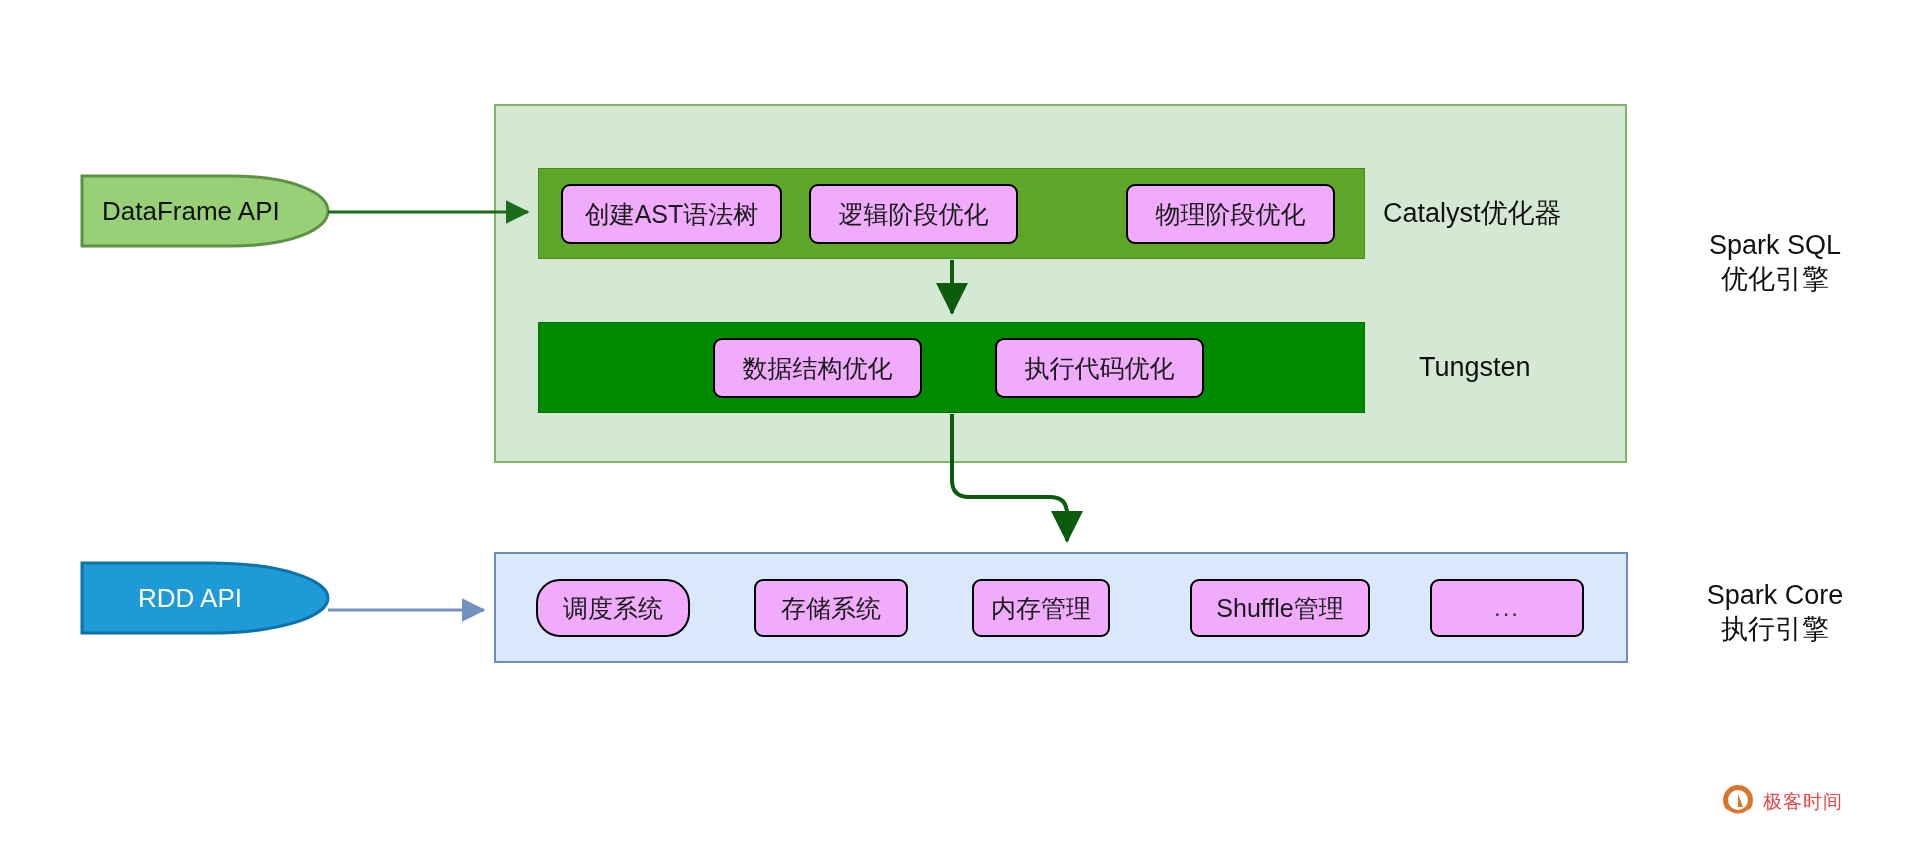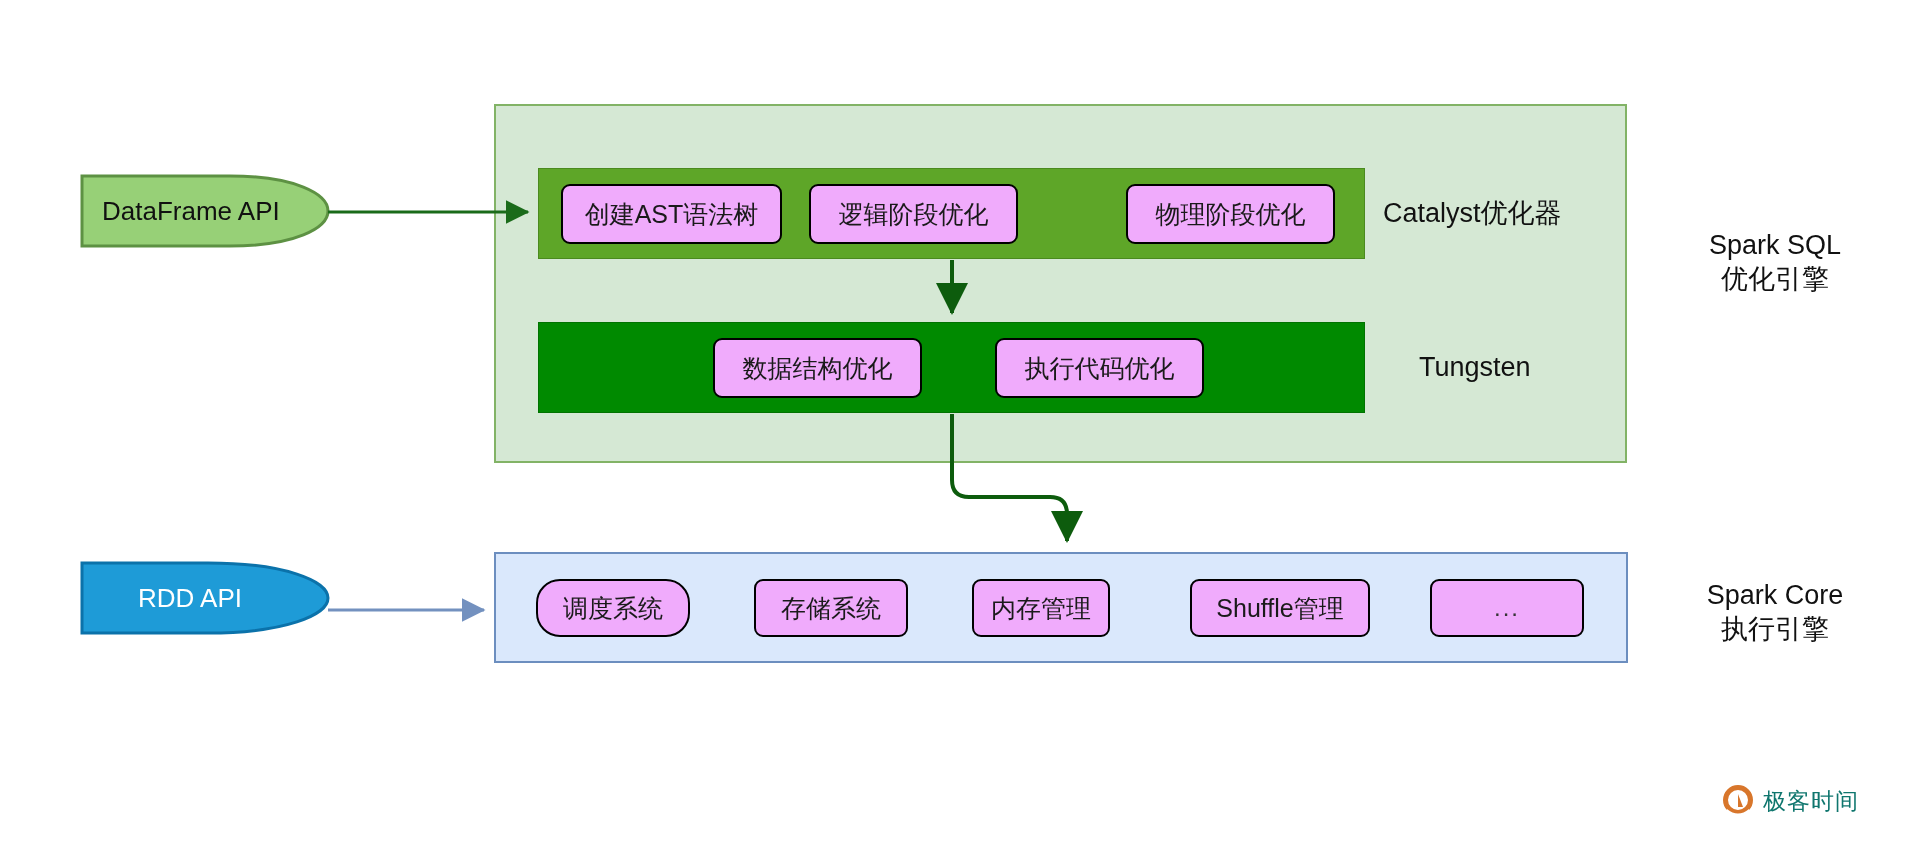--- a/index.html
+++ b/index.html
@@ -162,23 +162,23 @@
     align-items: center;
     gap: 9px;
     z-index: 6;
   }
   #watermark .logo-mark {
     width: 32px; height: 32px;
     position: relative;
     flex: 0 0 auto;
   }
   #watermark .logo-text {
-    font-size: 23px;
-    line-height: 1;
-    color: #0f766e;
+    font-size: 19px;
+    line-height: 1;
+    color: #ef4444;
     letter-spacing: 1px;
     white-space: nowrap;
   }
 </style>
 </head>
 <body>
 
 <div id="canvas">
 
   <div class="sparksql-panel"></div>

